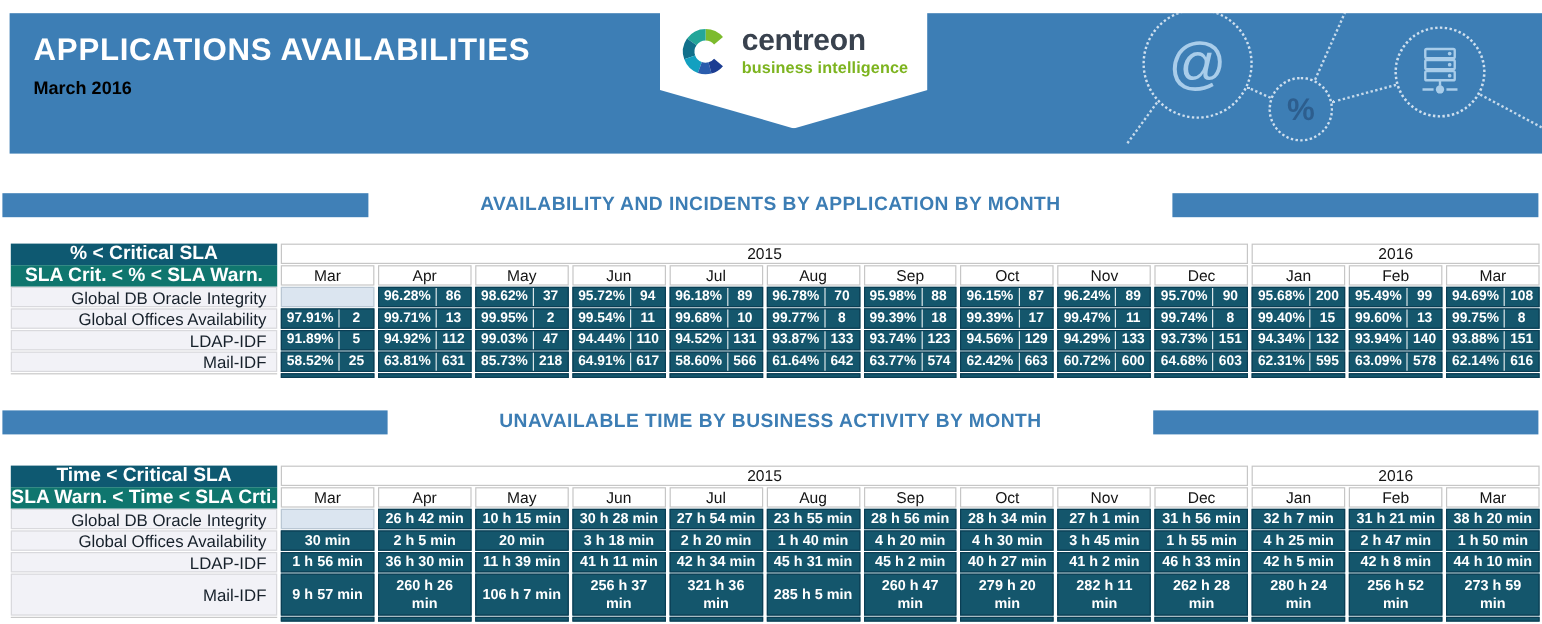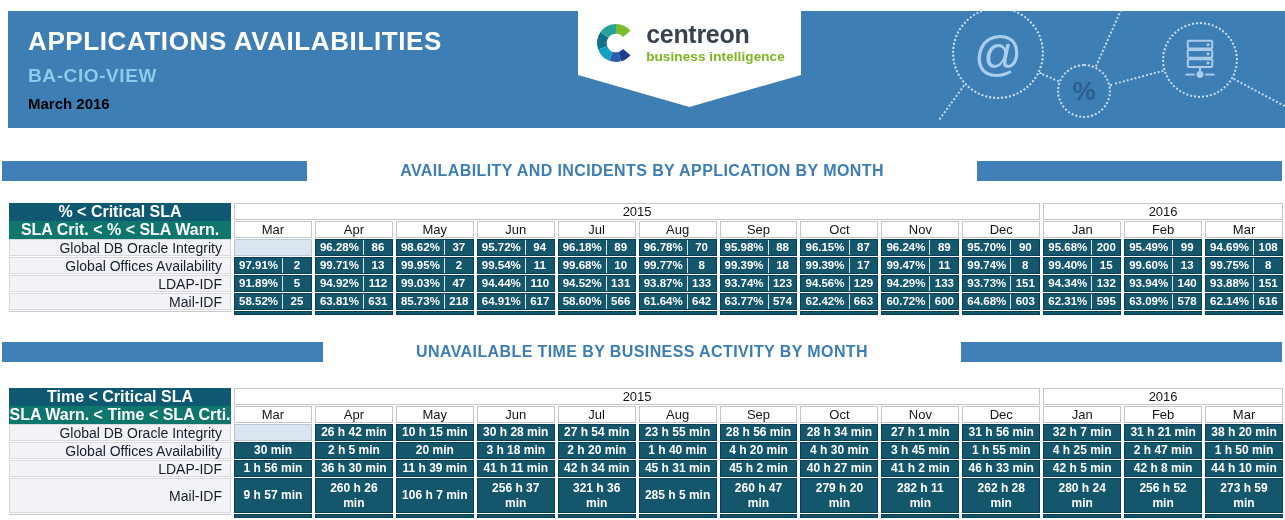--- a/index.html
+++ b/index.html
@@ -12,21 +12,21 @@
           background:#3d7eb5; overflow:hidden; }
   .titles { position:absolute; left:20px; top:15px; }
   .rep-title { color:#fff; font-size:26px; font-weight:bold; letter-spacing:.6px; }
   .rep-sub   { color:#8ccaea; font-size:19px; font-weight:bold; letter-spacing:.6px; margin-top:8px; }
   .rep-period{ color:#000000; font-size:15px; font-weight:bold; margin-top:8px; }
 
   .badge { position:absolute; left:550px; top:0; width:223px; height:107px;
            background:#fff; z-index:3;
            clip-path:polygon(0 0,100% 0,100% 70%,50% 100%,0 70%);
            display:flex; align-items:center; justify-content:center;
-           padding-bottom:22px;margin-left:28px; }
+           padding-bottom:22px; }
   .badge-wrap { position:absolute; left:550px; top:0; width:223px; height:107px; z-index:2;
            filter:drop-shadow(0 4px 4px rgba(15,50,85,.45)); }
   .logo-row { display:flex; align-items:center; }
   .logo-ic { width:44px; height:44px; }
   .logo-txt { margin-left:8px; }
   .lg-name { font-size:25px; font-weight:bold; color:#39424e; letter-spacing:-.3px; line-height:1; }
   .lg-tag  { font-size:13.5px; font-weight:bold; color:#7db41f; margin-top:2px; letter-spacing:.1px; }
 
   .circ { position:absolute; border:2px dotted rgba(233,241,249,.85); border-radius:50%;
           display:flex; align-items:center; justify-content:center; }
@@ -69,21 +69,20 @@
 </style>
 </head>
 <body>
 
 <div>
 
   <div class="hdr">
     <div class="band">
       <div class="titles">
         <div class="rep-title">APPLICATIONS AVAILABILITIES</div>
-        <div class="rep-sub">BA-CIO-VIEW</div>
         <div class="rep-period">March 2016</div>
       </div>
 
       <div class="circ c-at">
         <span>@</span>
       </div>
       <div class="circ c-pct">
         <span>%</span>
       </div>
       <div class="circ c-srv">

